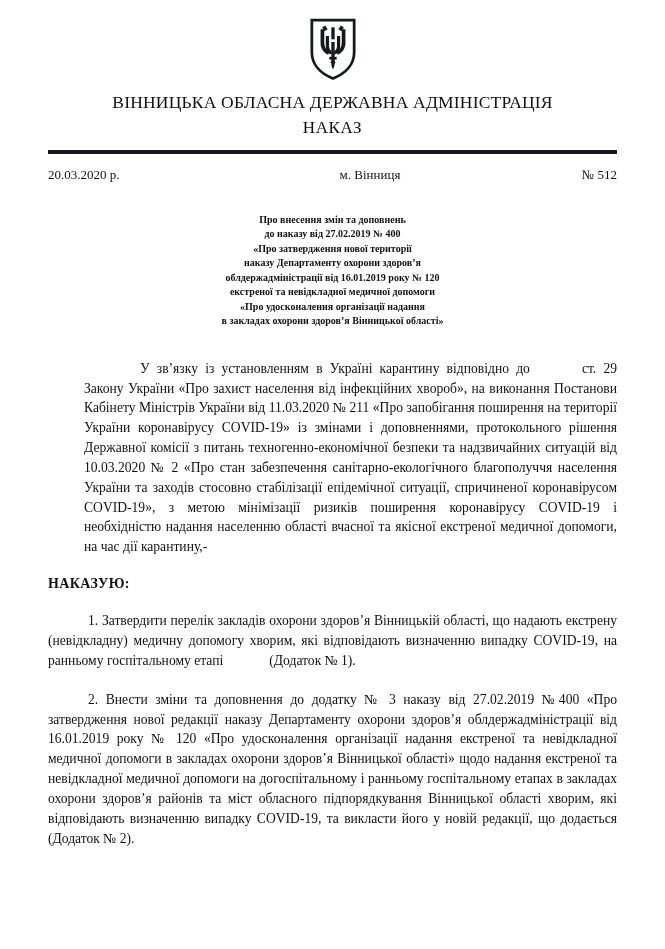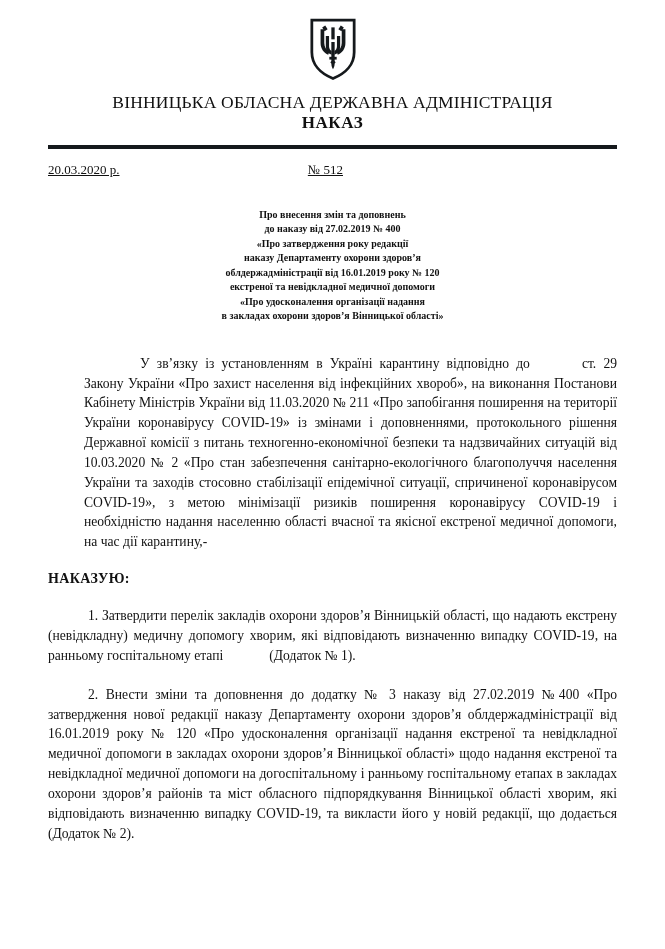--- a/index.html
+++ b/index.html
@@ -45,40 +45,40 @@
   .org-line1,
   .org-line2 {
     font-size: 17.5px;
     letter-spacing: 0.2px;
     white-space: nowrap;
   }
   .org-line2 {
     margin-top: 1px;
   }
   .doc-kind {
+    margin-top: 5px;
     font-size: 17px;
-    font-weight: bold;
+    font-weight: normal;
     letter-spacing: 0.6px;
   }
 
   
   .rule {
     margin-top: 12px;
     height: 4px;
     background: #15191c;
     width: 100%;
   }
 
   
   .meta-row {
     margin-top: 13px;
     display: flex;
     align-items: flex-end;
     font-size: 13px;
-    text-decoration: underline;
   }
   .meta-date { width: 200px; text-align: left; }
   .meta-city { flex: 1; text-align: center; padding-right: 30px; }
   .meta-number { width: 95px; text-align: right; }
 
   
   .subject {
     margin-top: 30px;
     font-weight: bold;
     font-size: 10px;
@@ -148,27 +148,28 @@
 
   <div class="org-header">
     <div class="org-line1">ВІННИЦЬКА ОБЛАСНА ДЕРЖАВНА АДМІНІСТРАЦІЯ</div>
     <div class="doc-kind">НАКАЗ</div>
   </div>
 
   <div class="rule"></div>
 
   <div class="meta-row">
     <div class="meta-date">20.03.2020 р.</div>
+    <div class="meta-city">м. Вінниця</div>
     <div class="meta-number">№ 512</div>
   </div>
 
   <div class="subject">
     <div>Про внесення змін та доповнень</div>
     <div>до наказу від 27.02.2019 № 400</div>
-    <div>«Про затвердження року редакції</div>
+    <div>«Про затвердження нової території</div>
     <div>наказу Департаменту охорони здоров’я</div>
     <div>облдержадміністрації від 16.01.2019 року № 120</div>
     <div>екстреної та невідкладної медичної допомоги</div>
     <div>«Про удосконалення організації надання</div>
     <div>в закладах охорони здоров’я Вінницької області»</div>
   </div>
 
   <div class="body-block">
     <p><span>У зв’язку із установленням в Україні карантину відповідно до</span><span class="gap-ct"></span><span>ст. 29 Закону України  «Про захист населення від інфекційних хвороб»,  на виконання Постанови Кабінету Міністрів України від 11.03.2020 № 211 «Про запобігання поширення  на  території  України  коронавірусу  COVID-19»  із  змінами  і доповненнями, протокольного рішення Державної комісії з питань техногенно-економічної безпеки та надзвичайних ситуацій від 10.03.2020 № 2 «Про стан забезпечення   санітарно-екологічного благополуччя населення України та заходів стосовно стабілізації епідемічної ситуації, спричиненої коронавірусом COVID-19», з метою мінімізації ризиків поширення коронавірусу COVID-19 і необхідністю надання населенню області вчасної та якісної екстреної медичної допомоги, на час дії карантину,-</span></p>
   </div>

